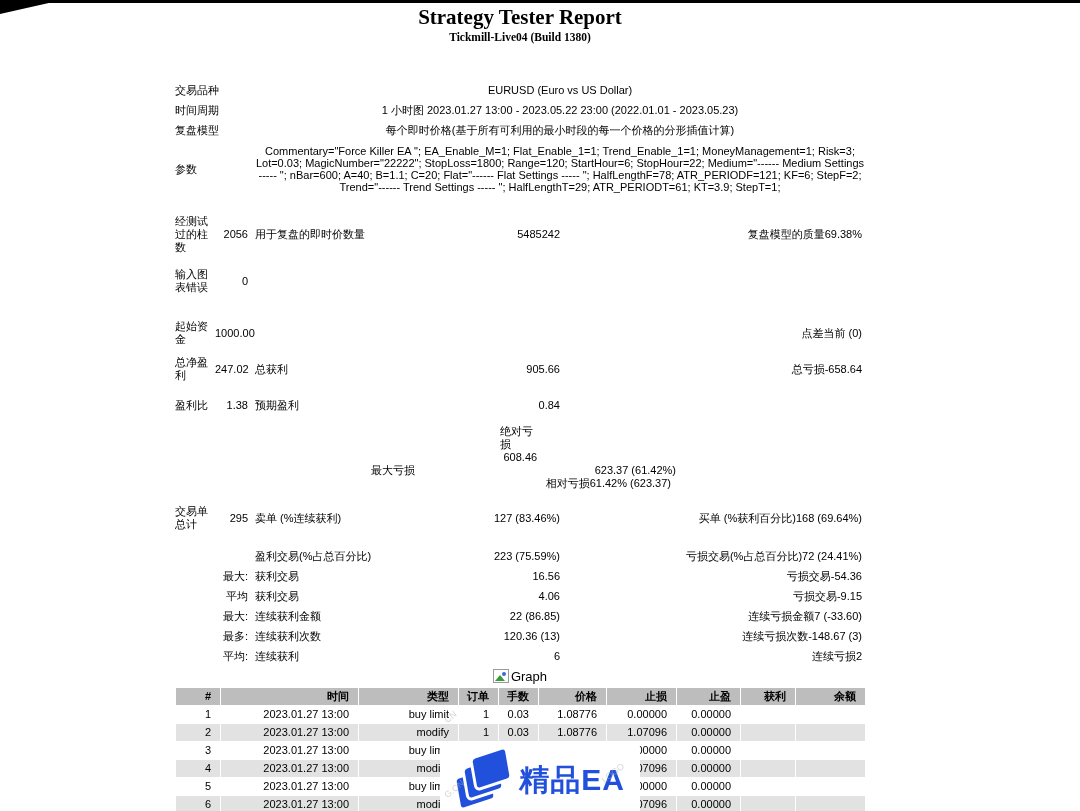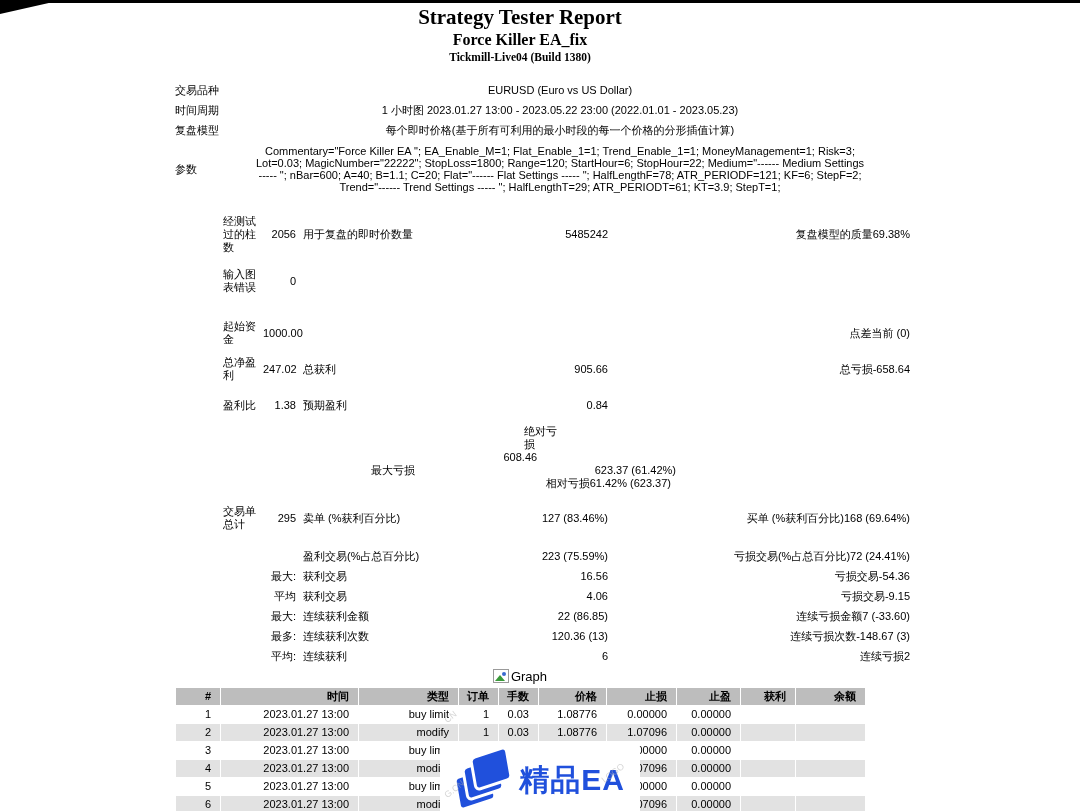--- a/index.html
+++ b/index.html
@@ -17,21 +17,21 @@
   .t2{font-size:16px;line-height:20px;}
   .t3{font-size:11.5px;line-height:14px;}
   
   .irow{display:flex;line-height:20px;}
   .ilabel{width:80px;flex:none;}
   .ivalue{flex:1;text-align:center;}
   .irow.param{margin-top:5px;line-height:12px;align-items:center;min-height:48px;}
   
   .stats{margin-top:15px;}
   .srow{display:flex;align-items:center;line-height:13px;}
-  .ca{width:40px;flex:none;margin-left:48px;}
+  .ca{width:40px;flex:none;}
   .cb{width:33px;flex:none;text-align:right;}
   .cmid{margin-left:7px;width:305px;flex:none;display:flex;justify-content:space-between;align-items:center;}
   .cright{margin-left:5px;width:297px;flex:none;display:flex;justify-content:flex-end;align-items:center;}
   .mh52{min-height:52px;} .mh42{min-height:42px;} .mh28{min-height:28px;}
   .mh40{min-height:40px;} .mh20{min-height:20px;}
   .mt17{margin-top:17px;} .mt8{margin-top:8px;} .mt6{margin-top:6px;flex-direction:column;}
   .mt10{margin-top:8px;} .mt2{margin-top:0;}
   
   .graphline{margin-top:2px;height:16px;display:flex;justify-content:center;align-items:center;font-size:13px;}
   .imgicon{position:relative;width:14px;height:12px;border:1px solid #9a9a9a;background:#fff;margin-right:2px;flex:none;}
@@ -61,21 +61,20 @@
 </style>
 </head>
 <body>
 
 <div class="page">
   <div class="top-strip"></div>
   <div class="corner-wedge"></div>
 
   <div class="titles">
     <div class="t1">Strategy Tester Report</div>
-    <div class="t2">Force Killer EA_fix</div>
     <div class="t3">Tickmill-Live04 (Build 1380)</div>
   </div>
 
   <div class="content">
 
     <div class="irow">
       <span class="ilabel">交易品种</span>
       <span class="ivalue">EURUSD (Euro vs US Dollar)</span>
     </div>
     <div class="irow">
@@ -161,21 +160,21 @@
           </span>
         <span class="cright">
             <span>相对亏损</span>
             <span>61.42% (623.37)</span>
           </span>
       </div>
       <div class="srow mh40 mt8">
         <span class="ca">交易单总计</span>
         <span class="cb">295</span>
         <span class="cmid">
-            <span>卖单 (%获利百分比)</span>
+            <span>卖单 (%连续获利)</span>
             <span>127 (83.46%)</span>
           </span>
         <span class="cright">
             <span>买单 (%获利百分比)</span>
             <span>168 (69.64%)</span>
           </span>
       </div>
       <div class="srow mh20 mt10">
         <span class="ca"></span>
         <span class="cb"></span>

